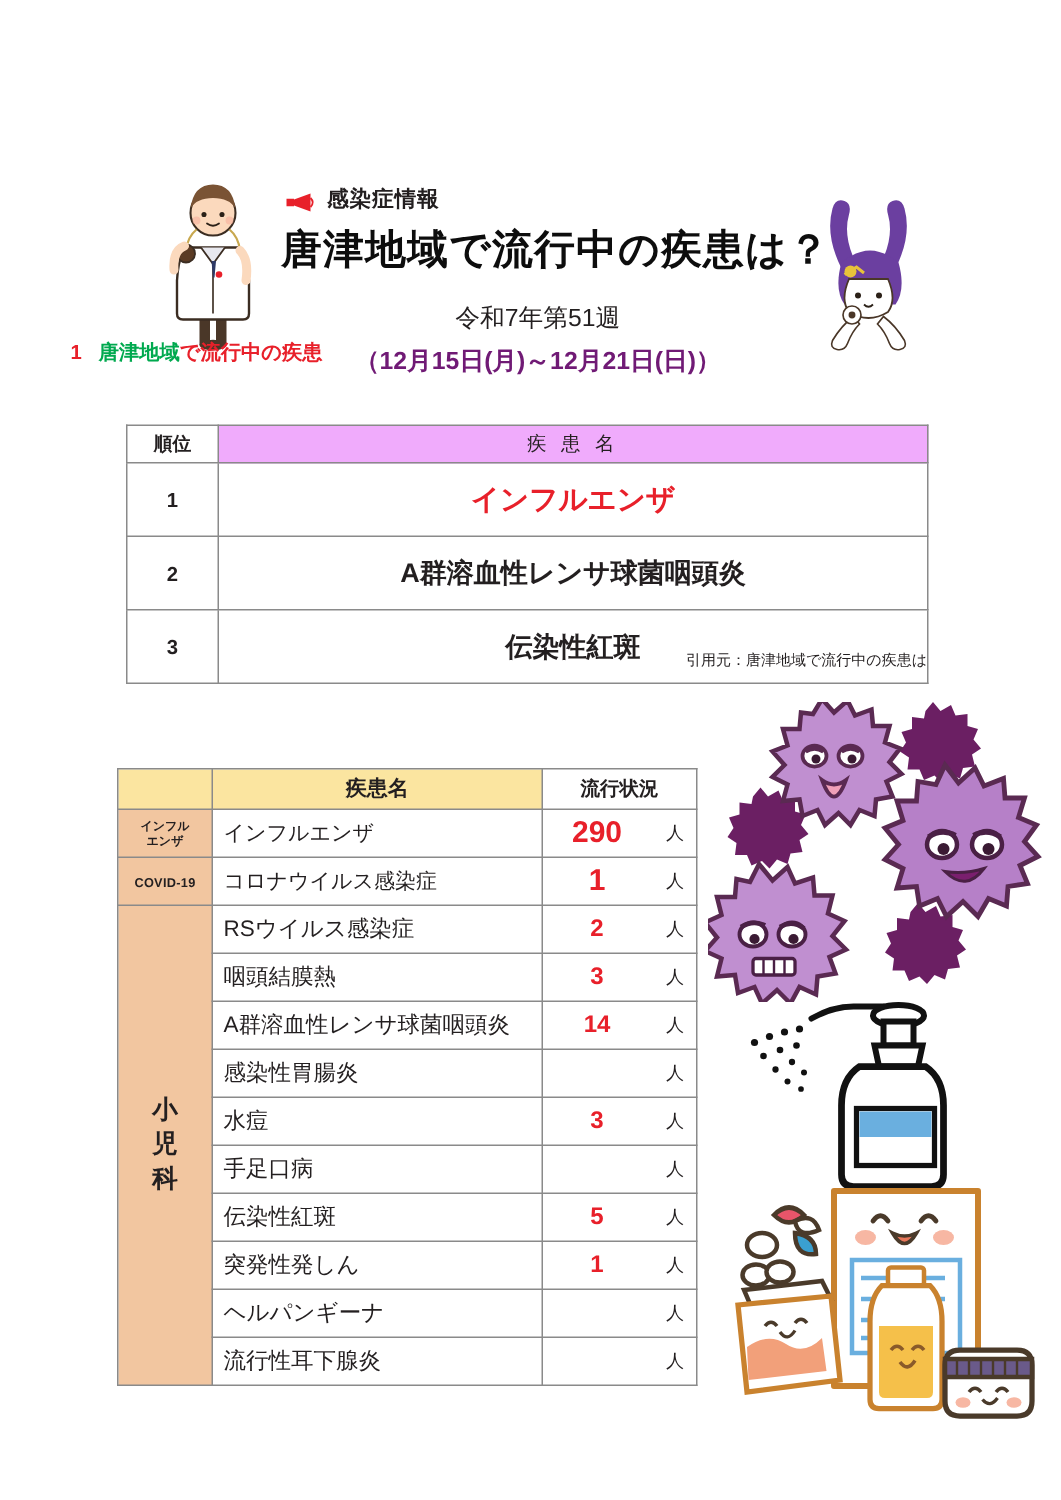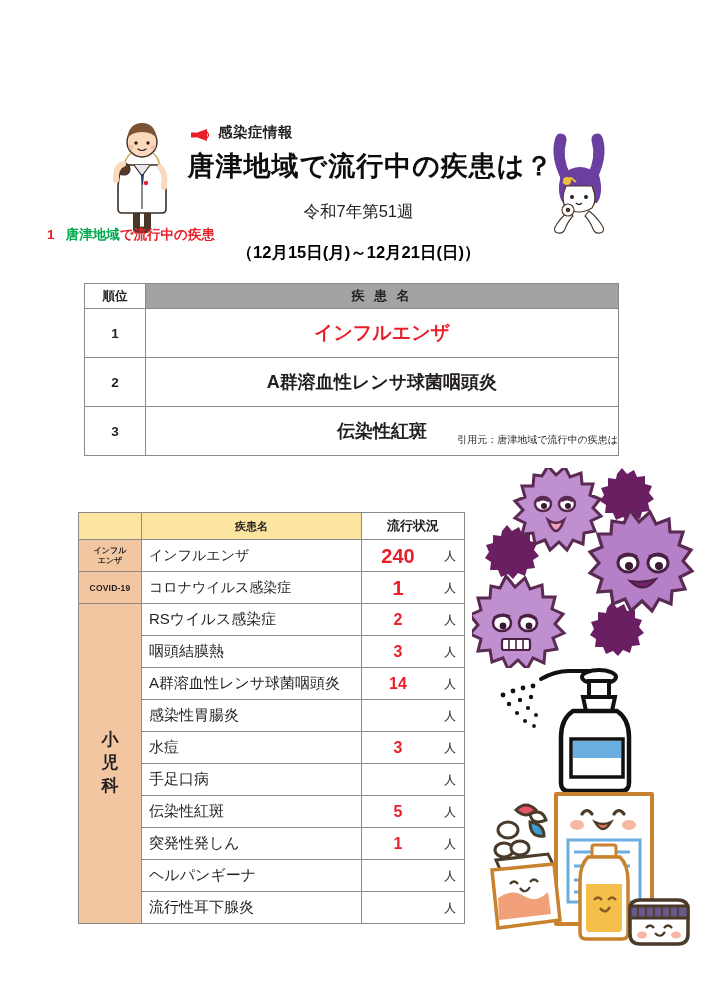--- a/index.html
+++ b/index.html
@@ -22,45 +22,45 @@
   .banner-label{font-size:14.5px;font-weight:bold;letter-spacing:.5px;color:#231f20;}
 
   .main-title{
     position:absolute;left:0;top:93px;width:707px;text-align:center;
     font-size:27px;font-weight:bold;letter-spacing:1px;color:#0d0d0d;
     padding-left:34px;box-sizing:border-box;
   }
   .sub1{position:absolute;left:0;top:146px;width:707px;text-align:center;
     font-size:16.5px;font-weight:normal;color:#231f20;padding-left:10px;box-sizing:border-box;}
   .sub2{position:absolute;left:0;top:175px;width:707px;text-align:center;
-    font-size:16.5px;font-weight:bold;color:#000000;padding-left:10px;box-sizing:border-box;margin-top:12px;}
+    font-size:16.5px;font-weight:bold;color:#701a75;padding-left:10px;box-sizing:border-box;}
 
   
   .sec-head{position:absolute;font-size:13.5px;font-weight:bold;white-space:nowrap;}
   .sec1-head{left:47px;top:226px;}
   .sec2-head{left:47px;top:482px;}
   .g{color:#00a94f;}
   .r{color:#e8202a;}
 
   
   .t1{position:absolute;left:84px;top:254px;width:535px;border-collapse:collapse;margin-top:29px;}
   .t1 td,.t1 th{border:1px solid #8a8a8a;padding:0;}
   .t1 .h-rank{width:60px;height:24px;background:#ffffff;font-size:12.5px;font-weight:bold;text-align:center;color:#231f20;}
-  .t1 .h-name{background:#a3a3a3;height:24px;font-size:13px;font-weight:bold;text-align:center;letter-spacing:3px;color:#231f20;}
+  .t1 .h-name{background:#f0abfc;height:24px;font-size:13px;font-weight:normal;text-align:center;letter-spacing:3px;color:#231f20;}
   .t1 .rank{width:60px;height:48px;text-align:center;font-size:13.5px;font-weight:bold;color:#231f20;}
   .t1 .name{height:48px;text-align:center;font-size:18px;font-weight:bold;color:#231f20;}
   .t1 .name.red{color:#e8202a;font-size:19px;}
 
   .cite{position:absolute;right:89px;top:433px;font-size:10px;color:#231f20;white-space:nowrap;}
 
   
   .t2{position:absolute;left:78px;top:512px;width:387px;border-collapse:collapse;}
   .t2 td{border:1px solid #8a8a8a;padding:0;}
   .t2 .h-cat{width:62px;height:26px;background:#fbe5a0;}
-  .t2 .h-name{background:#fbe5a0;height:26px;text-align:center;font-size:11px;font-weight:bold;color:#231f20;}
+  .t2 .h-name{background:#fbe5a0;height:26px;text-align:center;font-size:14px;font-weight:bold;color:#231f20;}
   .t2 .h-stat{width:102px;height:26px;background:#ffffff;text-align:center;font-size:13px;font-weight:bold;color:#231f20;}
   .t2 .cat{background:#f2c6a0;text-align:center;vertical-align:middle;color:#231f20;}
   .t2 .cat-small{font-size:8px;line-height:1.25;font-weight:bold;}
   .t2 .cat-covid{font-size:8.5px;font-weight:bold;letter-spacing:.2px;}
   .t2 .cat-ped{font-size:17px;font-weight:bold;line-height:1.35;}
   .t2 .dname{padding-left:7px;font-size:15px;color:#231f20;height:31px;}
   .t2 tr.big .dname{font-size:14px;}
   .t2 .stat{height:31px;position:relative;}
   .t2 .stat .num{position:absolute;left:0;right:30px;top:50%;transform:translateY(-50%);
      text-align:center;color:#e8202a;font-weight:bold;font-size:16px;}
@@ -171,21 +171,21 @@
         <td class="h-stat">流行状況</td>
       </tr>
 
       <tr class="big">
         <td class="cat cat-small">
           <span>インフル</span><br>
           <span>エンザ</span>
         </td>
         <td class="dname">インフルエンザ</td>
         <td class="stat">
-          <span class="num">240</span>
+          <span class="num">290</span>
           <span class="unit">人</span>
         </td>
       </tr>
 
       <tr class="big">
         <td class="cat cat-covid">COVID-19</td>
         <td class="dname">コロナウイルス感染症</td>
         <td class="stat">
           <span class="num">1</span>
           <span class="unit">人</span>

